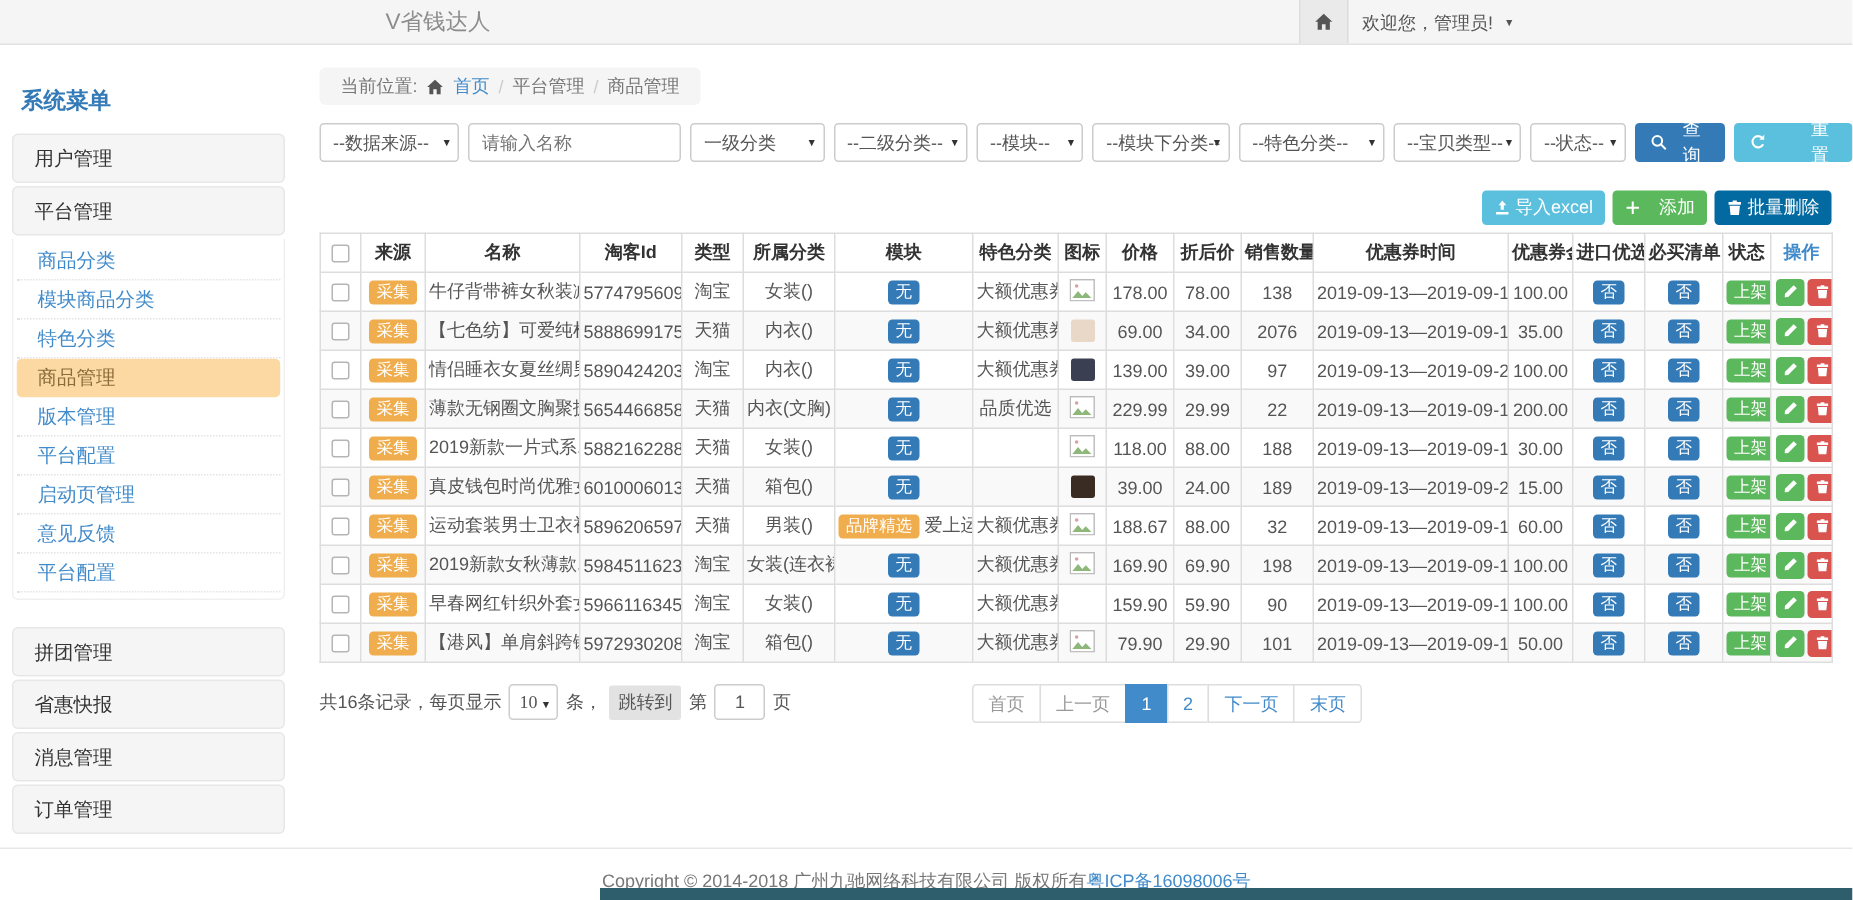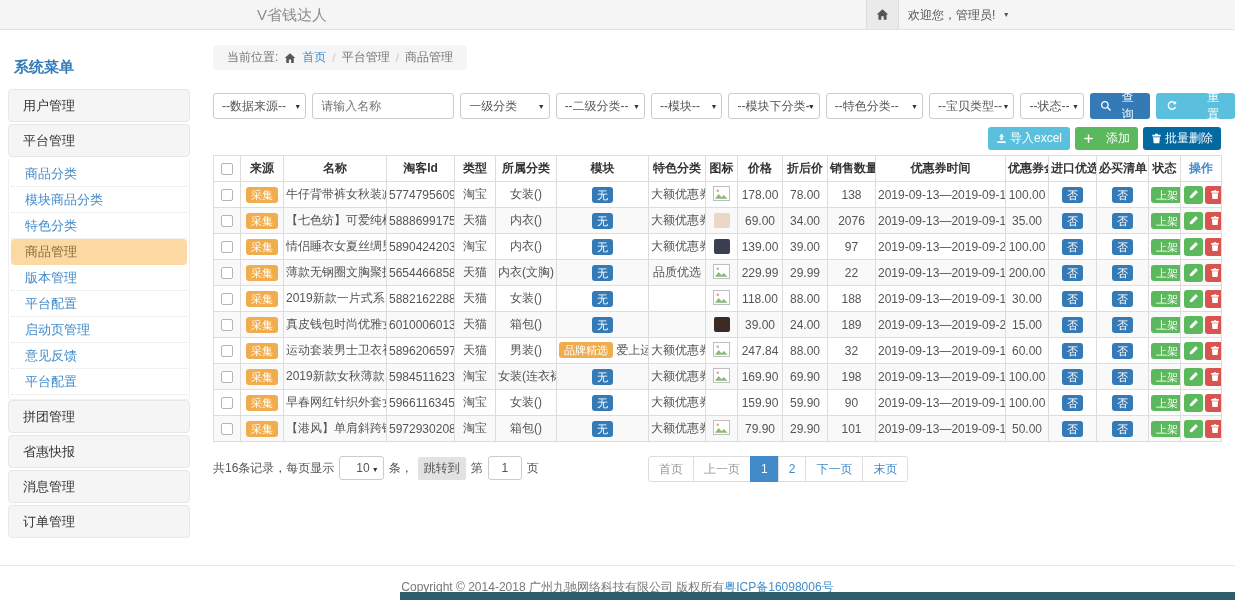--- a/index.html
+++ b/index.html
@@ -13,34 +13,34 @@
   .home-btn { position:absolute; left:866px; top:0; width:33px; height:29px; background:#eaeaea;
     border-left:1px solid #ddd; border-right:1px solid #ddd; display:flex; align-items:center; justify-content:center; cursor:pointer; }
   .welcome { position:absolute; left:908px; top:0; line-height:30px; font-size:12px; color:#555; cursor:pointer; }
   .welcome .caret { font-size:7px; color:#555; vertical-align:2px; margin-left:4px; }
 
   
   .sidebar { position:absolute; left:8px; top:50px; width:182px; height:512px; overflow:hidden; }
   .sidebar-title { color:#337ab7; font-size:15px; font-weight:bold; padding:8px 4px 12px 6px; }
   .menu-group { height:33px; line-height:31px; background:#f5f5f5; border:1px solid #e7e7e7; border-radius:4px;
     padding-left:14px; font-size:13px; color:#333; margin-bottom:2px; cursor:pointer; }
-  .submenu { background:#fff; border:1px solid #f0f0f0; border-top:none; border-radius:0 0 4px 4px; padding:2px 2px 4px 2px; margin-bottom:0; }
+  .submenu { background:#fff; border:1px solid #f0f0f0; border-top:none; border-radius:0 0 4px 4px; padding:2px 2px 4px 2px; margin-bottom:18px; }
   .submenu-item { height:26px; line-height:26px; padding-left:14px; font-size:13px; color:#428bca;
     border-bottom:1px dotted #e3e3e3; cursor:pointer; }
   .submenu-item.active { background:#fcd9a2; border-radius:4px; color:#8a6d3b; border-bottom-color:transparent; }
 
   
   .breadcrumb { position:absolute; left:213px; top:45px; height:25px; background:#f5f5f5; border-radius:4px;
     display:inline-flex; align-items:center; gap:6px; padding:0 14px; font-size:12px; color:#777; }
   .breadcrumb .bc-home { color:#428bca; cursor:pointer; }
   .breadcrumb .sep { color:#ccc; }
   .breadcrumb .svg-wrap { display:inline-flex; }
 
   
-  .filters { position:absolute; left:213px; top:93px; display:flex; gap:6px; }
+  .filters { position:absolute; left:213px; top:82px; display:flex; gap:6px; }
   .sel { position:relative; height:26px; line-height:24px; border:1px solid #ccc; border-radius:3px; background:#fff;
     font-size:12px; color:#555; padding:0 15px 0 8px; cursor:pointer; white-space:nowrap; overflow:hidden; }
   .sel .caret { position:absolute; right:4px; top:0; line-height:26px; font-size:7px; color:#333; }
   .txt-input { height:26px; border:1px solid #ccc; border-radius:3px; font-size:12px; color:#555; padding:0 8px;
     font-family:inherit; }
   .btn { height:26px; border:none; border-radius:3px; color:#fff; font-size:12px; display:inline-flex;
     align-items:center; gap:4px; padding:0 10px; cursor:pointer; font-family:inherit; }
   .btn-primary { background:#337ab7; }
   .btn-info { background:#5bc0de;gap:24px; }
 
@@ -67,21 +67,21 @@
     vertical-align:middle; cursor:pointer; }
   .op-btn { display:inline-flex; width:19px; height:18px; border-radius:3px; align-items:center; justify-content:center;
     border:none; cursor:pointer; margin:0 1px; vertical-align:middle; }
   .op-edit { background:#5cb85c; }
   .op-del { background:#d9534f; }
   .thumb { display:inline-block; width:16px; height:15px; border-radius:2px; vertical-align:middle; }
   .svg-wrap { display:inline-flex; align-items:center; }
 
   
   .pagebar { position:absolute; left:213px; top:456px; display:flex; align-items:center; gap:5px; font-size:12px; color:#555; }
-  .sel.mini { height:24px; line-height:22px; padding:0 13px 0 16px; }
+  .sel.mini { height:24px; line-height:22px; padding:0 13px 0 6px;font-family:Liberation Serif, serif; }
   .jump-btn { background:#e2e2e2; border-radius:2px; padding:3px 6px; color:#555; cursor:pointer; }
   .page-input { width:34px; height:24px; border:1px solid #ccc; border-radius:3px; text-align:center; font-size:12px;
     color:#555; font-family:inherit; }
   .pager { position:absolute; left:648px; top:456px; display:flex; }
   .pager .pg { height:26px; line-height:24px; padding:0 10px; border:1px solid #ddd; margin-left:-1px;
     font-size:12px; background:#fff; cursor:pointer; }
   .pager .pg:first-child { border-radius:3px 0 0 3px; margin-left:0; }
   .pager .pg:last-child { border-radius:0 3px 3px 0; }
   .pager .pg.disabled { color:#999; cursor:default; }
   .pager .pg.link { color:#428bca; }
@@ -436,21 +436,21 @@
         <td>男装()</td>
         <td><span class="badge orange">品牌精选</span><span> 爱上运动</span></td>
         <td>大额优惠券</td>
         <td><span class="svg-wrap">
             <svg width="17" height="15" viewBox="0 0 18 16">
               <rect x="0.5" y="0.5" width="17" height="15" fill="#fff" stroke="#bbb"></rect>
               <path d="M2 13.5l4-5 3 3.5 2.5-2.5 4 4z" fill="#8db87a"></path>
               <circle cx="5" cy="5" r="1.3" fill="#d8a0a0"></circle>
             </svg>
           </span></td>
-        <td>247.84</td>
+        <td>188.67</td>
         <td>88.00</td>
         <td>32</td>
         <td>2019-09-13—2019-09-15</td>
         <td>60.00</td>
         <td><span class="badge blue">否</span></td>
         <td><span class="badge blue">否</span></td>
         <td><span class="badge green">上架</span></td>
         <td><button class="op-btn op-edit">
             <svg width="11" height="11" viewBox="0 0 16 16">
               <path fill="#fff" d="M11.3 1.6 14.4 4.7 6 13.1 2.6 13.4 2.9 10z"></path>

